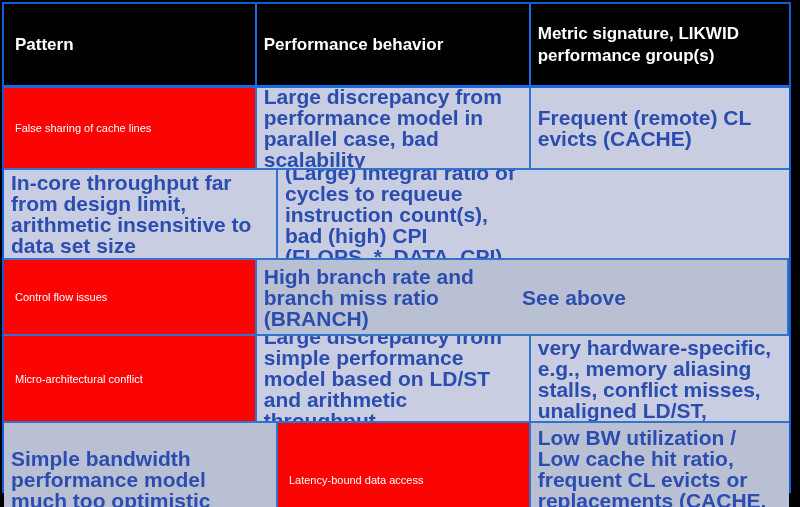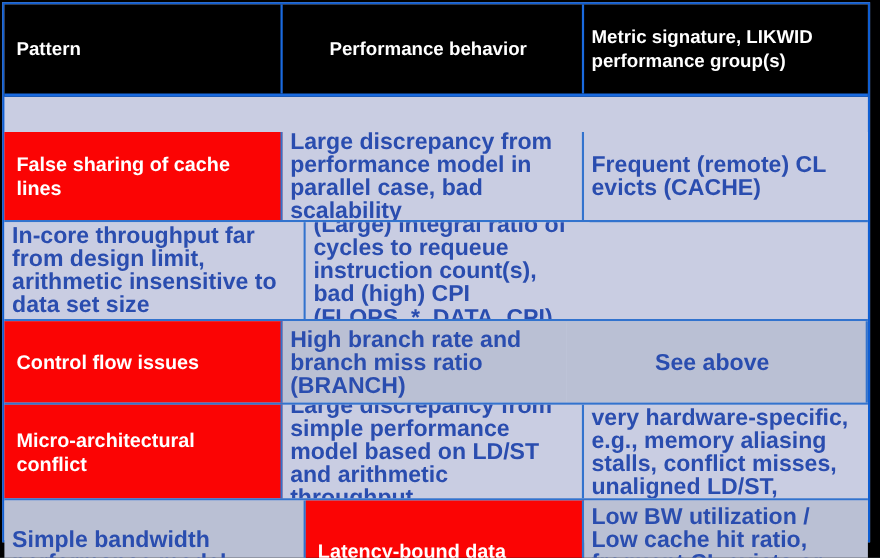--- a/index.html
+++ b/index.html
@@ -28,63 +28,62 @@
     background:var(--header-bg);
   }
   .tbl{
     position:absolute;
     left:2px; top:2px;
     width:789px; height:491px;
     border:2px solid var(--border-outer);
     display:flex;
     flex-direction:column;
     background:var(--row-light-bg);
-    gap:32px;
   }
   .row{
     display:flex;
     flex-direction:row;
     width:100%;
   }
   .hrow{
     height:84px;
     background:var(--header-bg);
     border-bottom:3px solid var(--border-header);
     flex:0 0 auto;
   }
   .cell{
     display:flex;
     flex-direction:column;
     justify-content:center;
     overflow:hidden;
   }
   .c1{width:32.2%; padding:4px 24px 4px 11px;}
-  .c2{width:34.9%; padding:4px 14px 4px 7px;align-items:center;}
+  .c2{width:34.9%; padding:4px 14px 4px 7px;}
   .c3{width:32.9%; padding:4px 8px 4px 7px;}
   .c1,.c2{border-right:2px solid var(--border-internal);}
   .hrow .cell{
     color:var(--header-text);
     font-size:17px;
     line-height:22px;
     font-weight:bold;
     border-right-color:var(--border-header);
   }
   .body{flex:1 1 auto; display:flex; flex-direction:column;}
   .brow{flex:0 0 auto;}
   .brow + .brow{border-top:2px solid var(--border-internal);}
   .brow:nth-child(1){height:80px;}
   .brow:nth-child(2){height:90px;}
   .brow:nth-child(3){height:76px;}
   .brow:nth-child(4){height:87px;}
   .brow:nth-child(5){flex:1 1 auto;}
   .brow .c1{
     background:var(--pattern-bg);
     color:var(--pattern-text);
-    font-weight:bold;
-    font-size:18px;
+    font-weight:normal;
+    font-size:11px;
     line-height:22px;
   }
   .brow .c2,.brow .c3{
     color:var(--body-text);
     font-size:21px;
     line-height:21px;
     background:var(--row-light-bg);
     font-weight:bold;
   }
   .brow.dark .c2,.brow.dark .c3{

